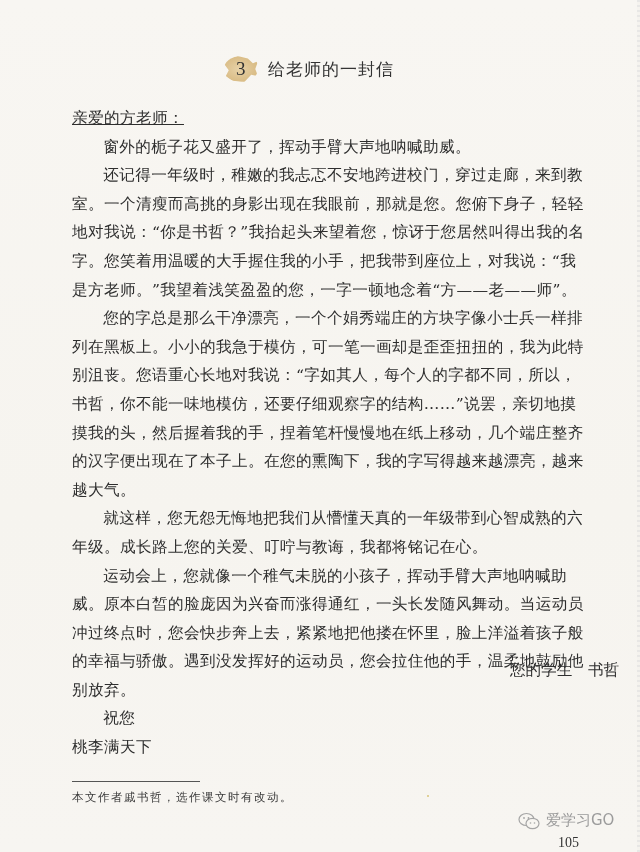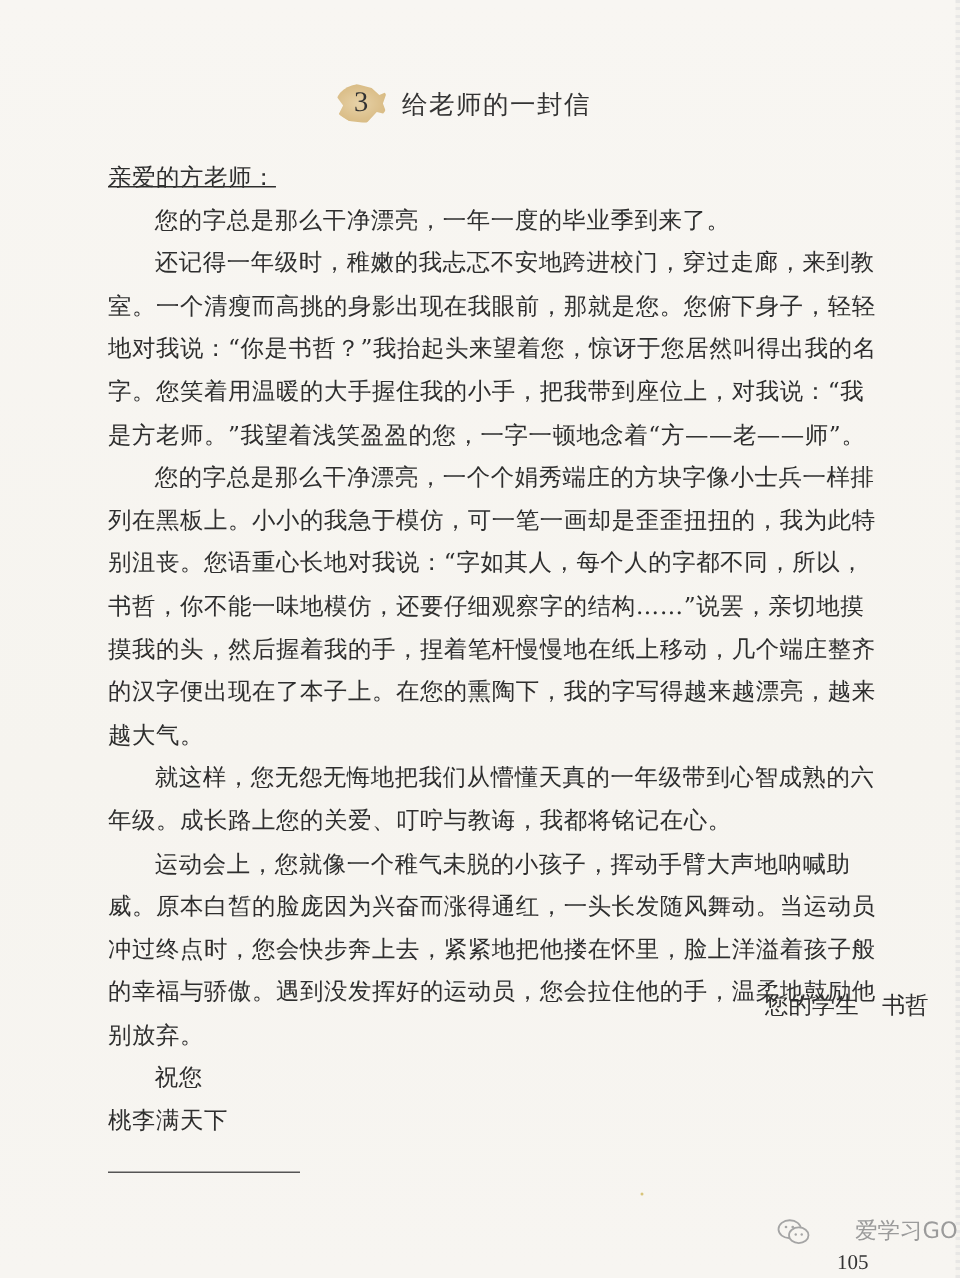--- a/index.html
+++ b/index.html
@@ -117,21 +117,20 @@
   }
   .watermark {
     position: absolute;
     left: 518px;
     top: 811px;
     display: flex;
     align-items: center;
     color: #9b9b9b;
     font-family: "DejaVu Sans", sans-serif;
     font-size: 15px;
-    gap: 24px;
   }
   .wm-icon {
     width: 22px;
     height: 18px;
     margin-right: 6px;
   }
   .page-number {
     position: absolute;
     left: 558px;
     top: 835px;
@@ -165,34 +164,35 @@
   <div class="title-row">
     <div class="badge">
       <div class="badge-shape"></div>
       <span class="badge-num">3</span>
     </div>
     <span class="title-text">给老师的一封信</span>
   </div>
 
   <div class="body-text">
     <p class="greeting">亲爱的方老师：</p>
-    <p class="indent">您的字总是那么干净漂亮，一年一度的毕业季到来了。</p>
+    <p class="indent">窗外的栀子花又盛开了，挥动手臂大声地呐喊助威。</p>
     <p class="indent">还记得一年级时，稚嫩的我忐忑不安地跨进校门，穿过走廊，来到教室。一个清瘦而高挑的身影出现在我眼前，那就是您。您俯下身子，轻轻地对我说：“你是书哲？”我抬起头来望着您，惊讶于您居然叫得出我的名字。您笑着用温暖的大手握住我的小手，把我带到座位上，对我说：“我是方老师。”我望着浅笑盈盈的您，一字一顿地念着“方——老——师”。</p>
     <p class="indent">您的字总是那么干净漂亮，一个个娟秀端庄的方块字像小士兵一样排列在黑板上。小小的我急于模仿，可一笔一画却是歪歪扭扭的，我为此特别沮丧。您语重心长地对我说：“字如其人，每个人的字都不同，所以，书哲，你不能一味地模仿，还要仔细观察字的结构……”说罢，亲切地摸摸我的头，然后握着我的手，捏着笔杆慢慢地在纸上移动，几个端庄整齐的汉字便出现在了本子上。在您的熏陶下，我的字写得越来越漂亮，越来越大气。</p>
     <p class="indent">就这样，您无怨无悔地把我们从懵懂天真的一年级带到心智成熟的六年级。成长路上您的关爱、叮咛与教诲，我都将铭记在心。</p>
     <p class="indent">运动会上，您就像一个稚气未脱的小孩子，挥动手臂大声地呐喊助威。原本白皙的脸庞因为兴奋而涨得通红，一头长发随风舞动。当运动员冲过终点时，您会快步奔上去，紧紧地把他搂在怀里，脸上洋溢着孩子般的幸福与骄傲。遇到没发挥好的运动员，您会拉住他的手，温柔地鼓励他别放弃。</p>
     <p class="closing-1">祝您</p>
     <p>桃李满天下</p>
   </div>
 
   <div class="sign-block">
     <span class="sign-name">您的学生　书哲</span>
   </div>
 
   <div class="footnote-rule"></div>
+  <div class="footnote">本文作者戚书哲，选作课文时有改动。</div>
 
   <div class="dot"></div>
 
   <div class="watermark">
     <svg class="wm-icon" viewBox="0 0 22 18">
       <ellipse cx="8.5" cy="7.5" rx="7.5" ry="6" fill="none" stroke="#a5a5a5" stroke-width="1.2"></ellipse>
       <ellipse cx="14.5" cy="11.5" rx="6.5" ry="5.2" fill="#f7f5f1" stroke="#a5a5a5" stroke-width="1.2"></ellipse>
       <circle cx="6" cy="6" r="0.9" fill="#a5a5a5"></circle>
       <circle cx="10.5" cy="6" r="0.9" fill="#a5a5a5"></circle>
       <circle cx="12.5" cy="11" r="0.8" fill="#a5a5a5"></circle>

